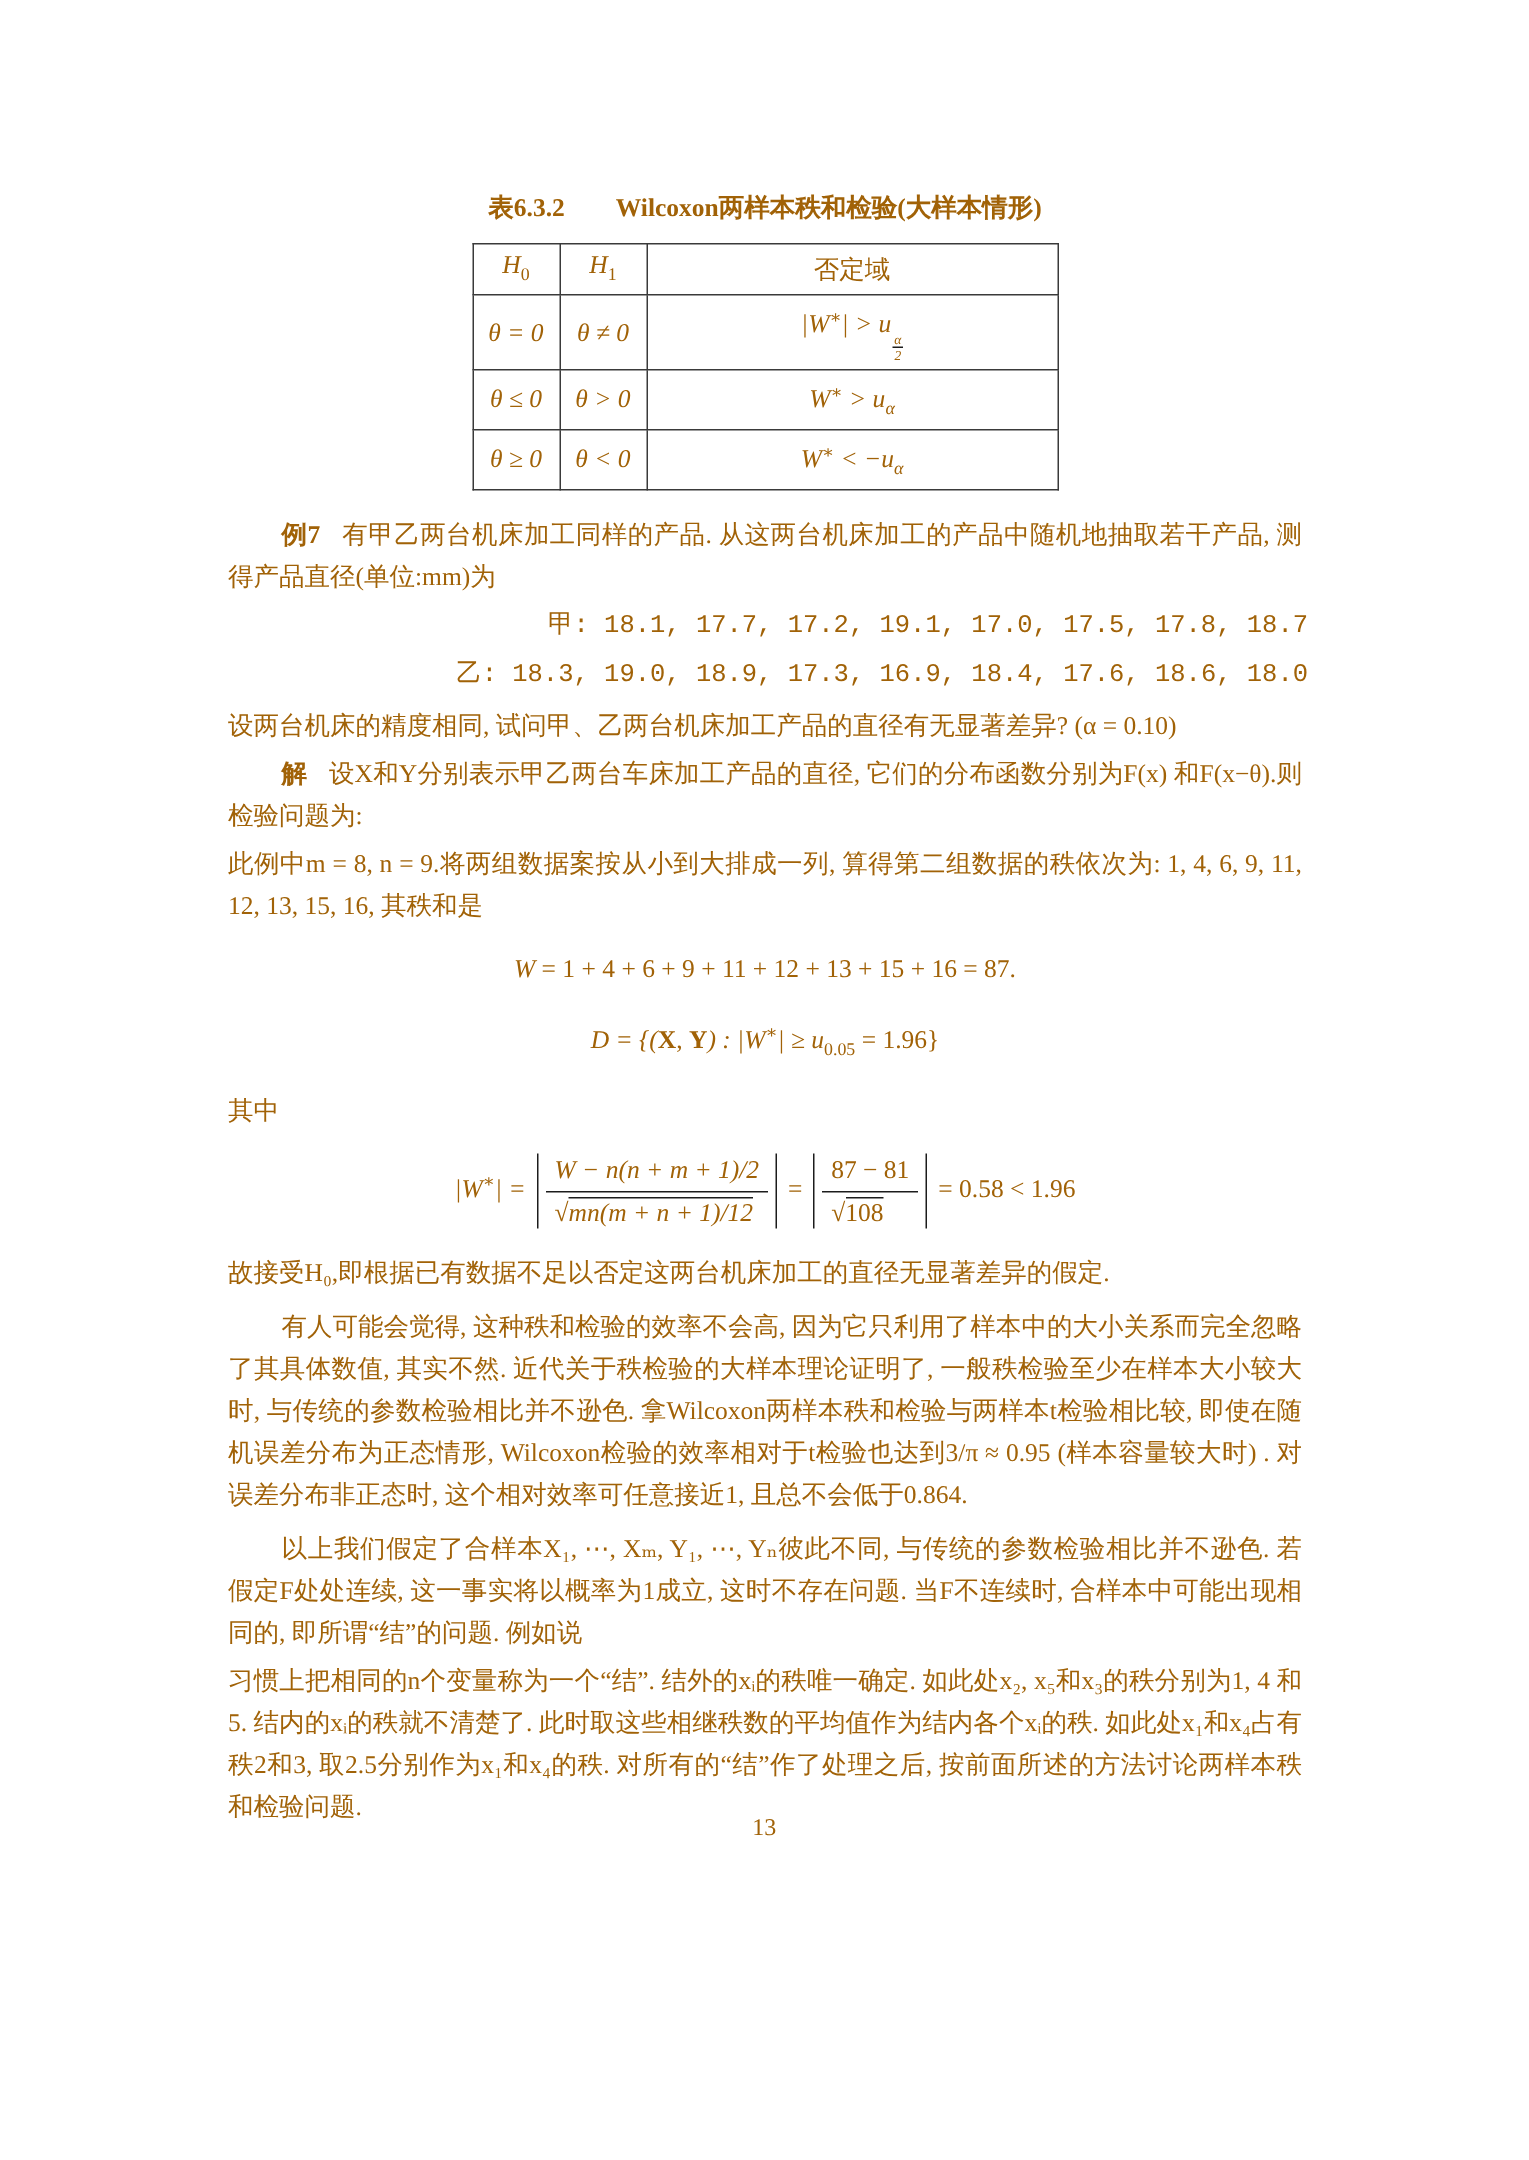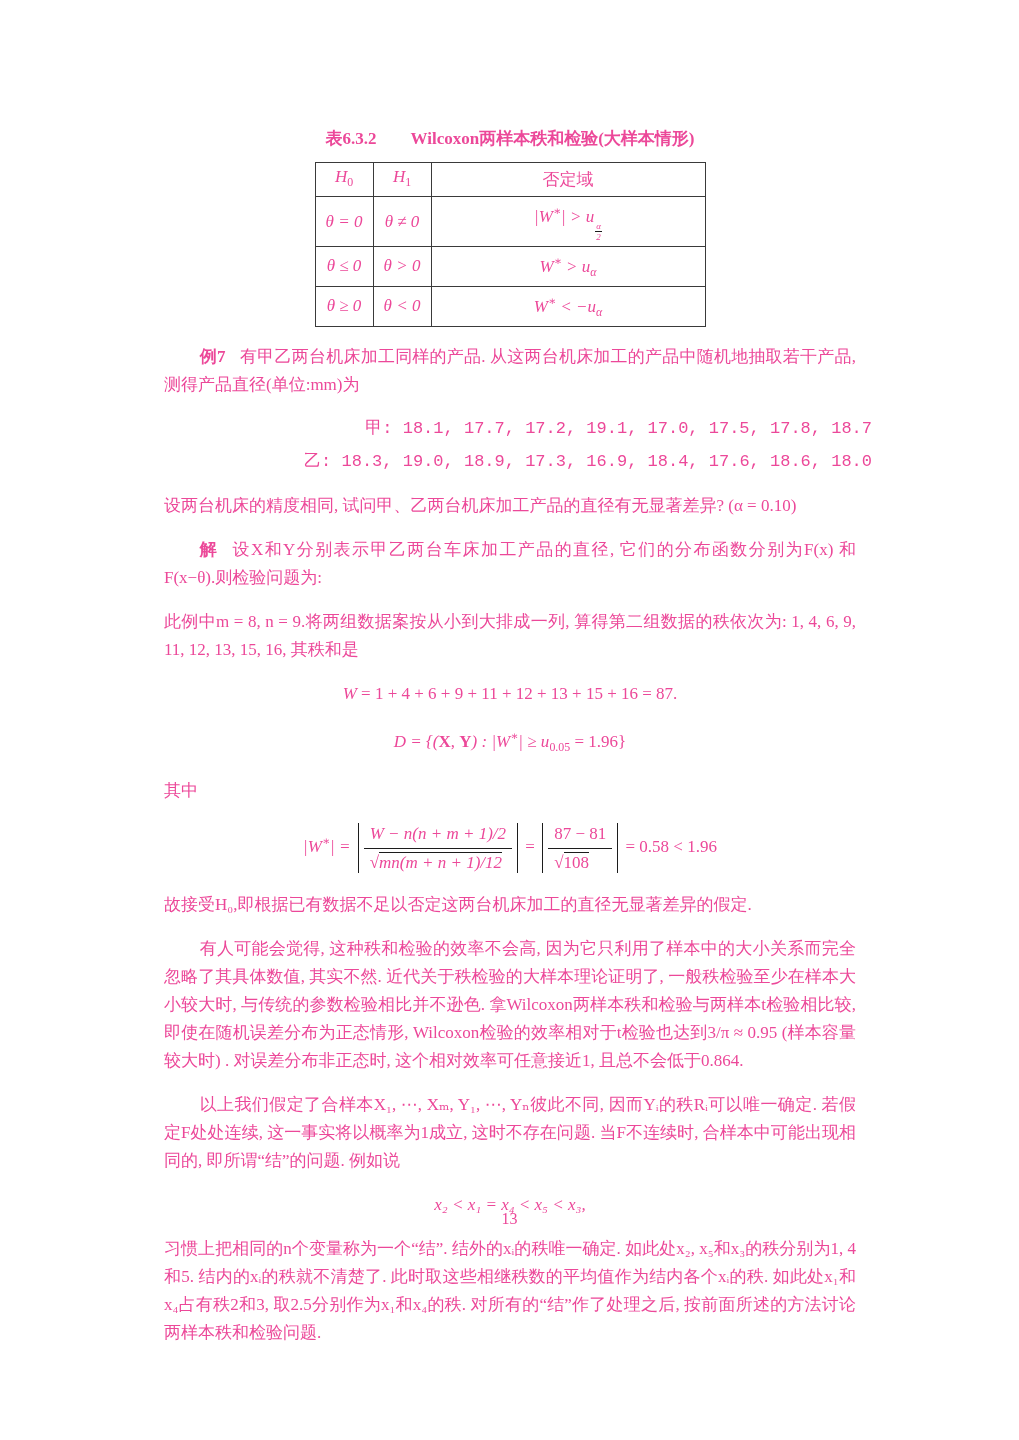--- a/index.html
+++ b/index.html
@@ -1,20 +1,20 @@
 <!DOCTYPE html>
 <html><head>
 <meta charset="utf-8">
 <style>
   html,body{margin:0;padding:0;background:#ffffff;}
   .page{
     position:relative;
     width:1019px;height:1440px;
     background:#ffffff;
-    color:#ec4899;
+    color:#a16207;
     font-family:"Liberation Serif","DejaVu Serif",serif;
     font-size:17px;
     overflow:hidden;
   }
   .content{position:absolute;left:148px;top:126px;width:724px;}
   .tbl-title{text-align:center;font-weight:bold;margin:0 0 10px;line-height:26px;}
   table.rej{border-collapse:collapse;margin:0 auto 16px;table-layout:fixed;}
   table.rej th,table.rej td{
     border:1px solid #3a3a3a;
     text-align:center;
@@ -28,21 +28,21 @@
   .mi{font-style:italic;}
   .mb{font-weight:bold;font-style:normal;}
   sup{font-size:70%;}
   sub{font-size:70%;}
   .ssfrac{
     display:inline-flex;flex-direction:column;align-items:center;
     font-size:9px;line-height:1.15;vertical-align:-7px;margin-left:1px;
     font-style:italic;
   }
   .ssfrac .ssn{border-bottom:1px solid #1c1c1c;padding:0 1px;}
-  p.para{margin:16px;line-height:28px;text-align:justify;}
+  p.para{margin:4px;line-height:28px;text-align:justify;}
   p.indent{text-indent:2.1em;}
   p.gap-top{margin-top:8px;}
   .center-line{text-align:right;margin:5px 0;line-height:28px;font-family:Liberation Mono, monospace;}
   .formula{text-align:center;margin:14px 0;line-height:28px;}
   .formula-big{text-align:center;margin:12px 0 14px;line-height:1;}
   .frac{
     display:inline-block;vertical-align:middle;text-align:left;
     margin:0 2px;
   }
   .frac .num{display:block;border-bottom:1px solid #1c1c1c;padding:2px 6px 3px;line-height:22px;}
@@ -119,22 +119,21 @@
     <div class="formula"><span class="mi">D = {(</span><span class="mb">X</span><span>, </span><span class="mb">Y</span><span class="mi">) :  |W</span><sup>∗</sup><span class="mi">| ≥ u</span><sub>0.05</sub><span> = 1.96}</span></div>
 
     <p class="para">其中</p>
 
     <div class="formula-big"><span class="mi">|W</span><sup>∗</sup><span class="mi">| = </span><span class="vbar"></span><span class="frac"><span class="num mi">W − n(n + m + 1)/2</span><span class="den"><span class="rad">√</span><span class="ovl mi">mn(m + n + 1)/12</span></span></span><span class="vbar"></span><span> = </span><span class="vbar"></span><span class="frac"><span class="num">87 − 81</span><span class="den"><span class="rad">√</span><span class="ovl">108</span></span></span><span class="vbar"></span><span> = 0.58 &lt; 1.96</span></div>
 
     <p class="para">故接受H₀,即根据已有数据不足以否定这两台机床加工的直径无显著差异的假定.</p>
 
     <p class="para indent gap-top">有人可能会觉得, 这种秩和检验的效率不会高, 因为它只利用了样本中的大小关系而完全忽略了其具体数值, 其实不然. 近代关于秩检验的大样本理论证明了, 一般秩检验至少在样本大小较大时, 与传统的参数检验相比并不逊色. 拿Wilcoxon两样本秩和检验与两样本t检验相比较, 即使在随机误差分布为正态情形, Wilcoxon检验的效率相对于t检验也达到3/π ≈ 0.95 (样本容量较大时) . 对误差分布非正态时, 这个相对效率可任意接近1, 且总不会低于0.864.</p>
 
-    <p class="para indent gap-top">以上我们假定了合样本X₁, ⋯, Xₘ, Y₁, ⋯, Yₙ彼此不同, 因而Yᵢ的秩Rᵢ可以唯一确定. 若假定F处处连续, 这一事实将以概率为1成立, 这时不存在问题. 当F不连续时, 合样本中可能出现相同的, 即所谓“结”的问题. 例如说</p>
+    <p class="para indent gap-top">以上我们假定了合样本X₁, ⋯, Xₘ, Y₁, ⋯, Yₙ彼此不同, 与传统的参数检验相比并不逊色. 若假定F处处连续, 这一事实将以概率为1成立, 这时不存在问题. 当F不连续时, 合样本中可能出现相同的, 即所谓“结”的问题. 例如说</p>
 
-    <div class="formula"><span class="mi">x₂ &lt; x₁ = x₄ &lt; x₅ &lt; x₃,</span></div>
 
     <p class="para">习惯上把相同的n个变量称为一个“结”. 结外的xᵢ的秩唯一确定. 如此处x₂, x₅和x₃的秩分别为1, 4 和5. 结内的xᵢ的秩就不清楚了. 此时取这些相继秩数的平均值作为结内各个xᵢ的秩. 如此处x₁和x₄占有秩2和3, 取2.5分别作为x₁和x₄的秩. 对所有的“结”作了处理之后, 按前面所述的方法讨论两样本秩和检验问题.</p>
 
   </div>
 
   <div class="pageno">13</div>
 </div>
 
 </body></html>

